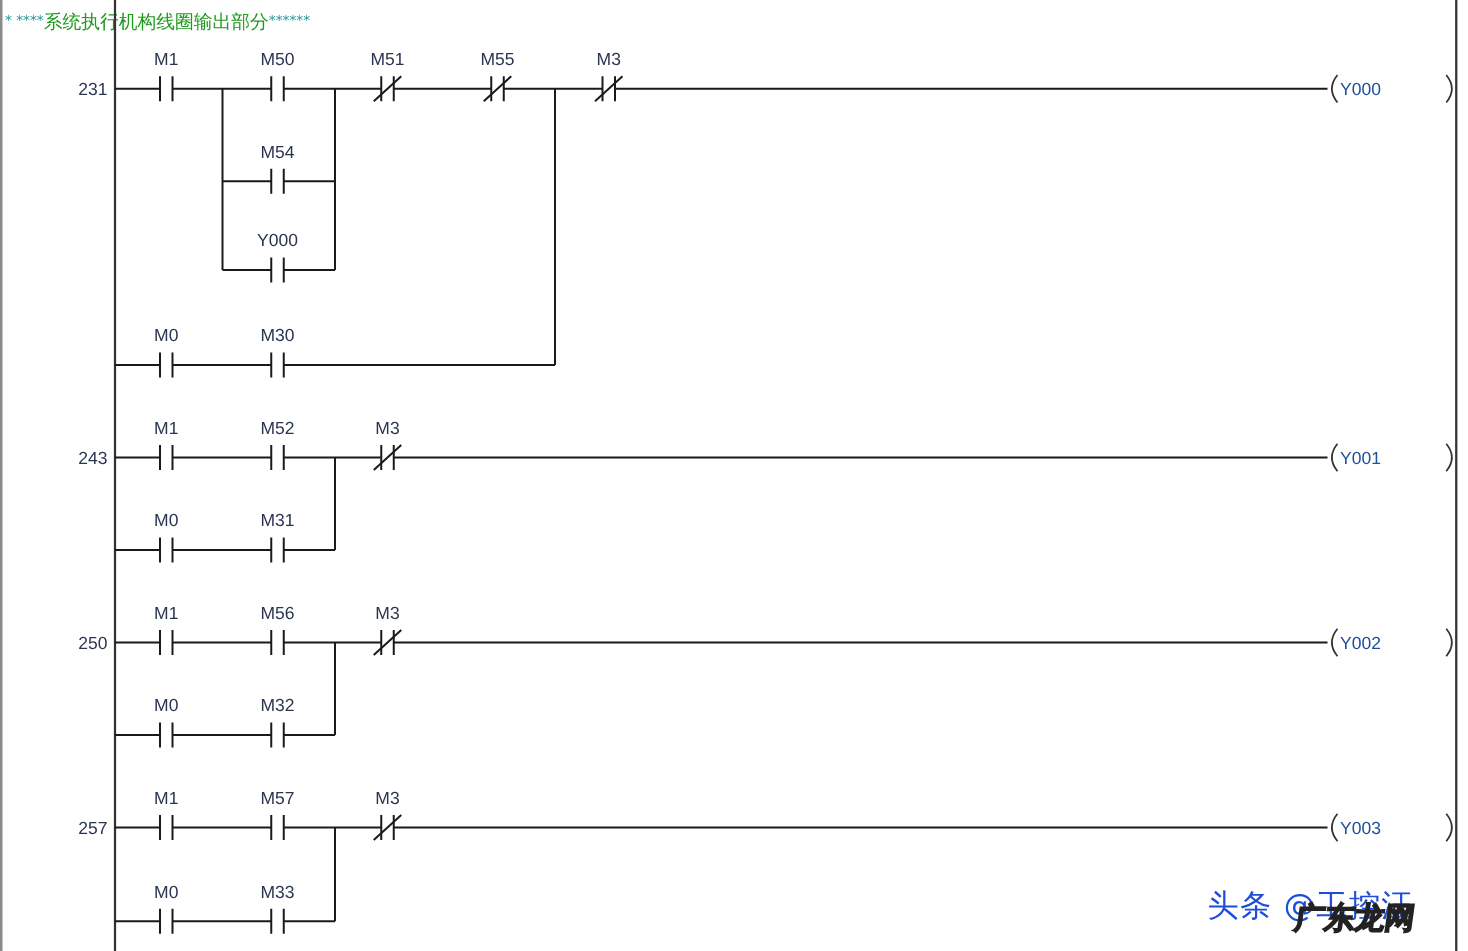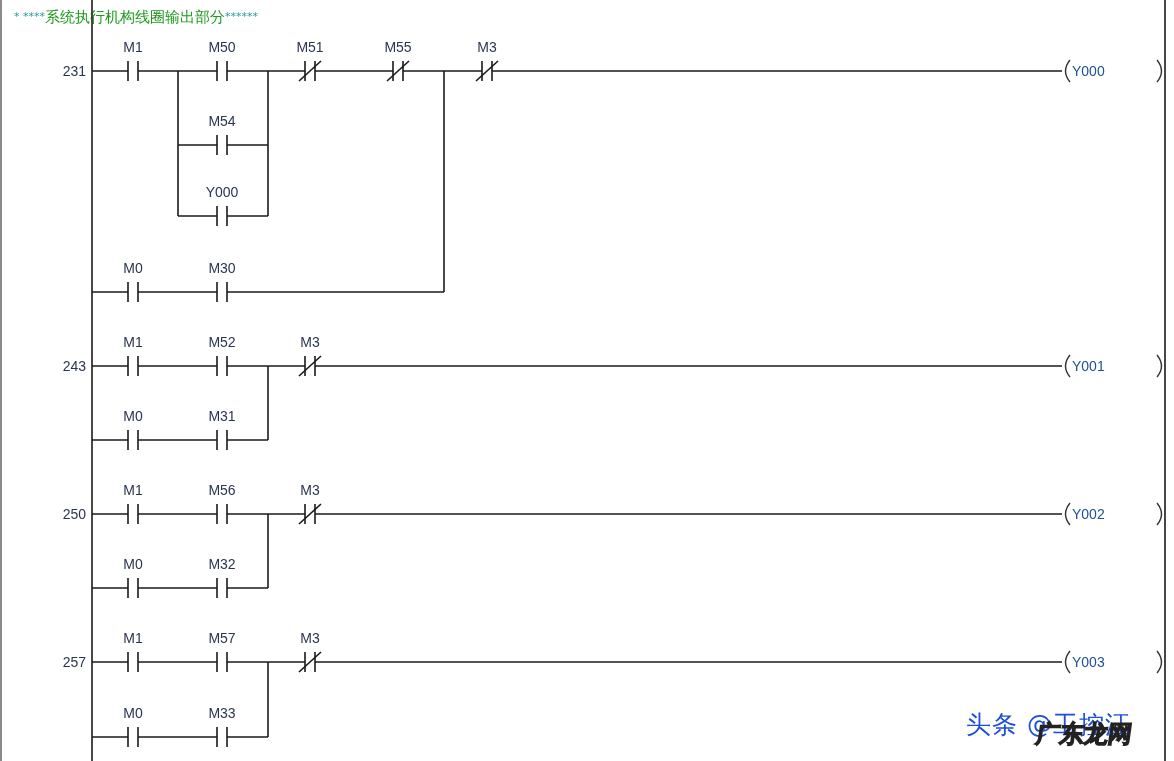--- a/index.html
+++ b/index.html
@@ -7,21 +7,21 @@
          font-family:"Liberation Sans", "DejaVu Sans", sans-serif; }
   #ladder { position:absolute; left:0; top:0; width:1174px; height:761px; }
   .wire { stroke:#1a1a1a; stroke-width:1.6; fill:none; }
   .rail { stroke:#333333; stroke-width:1.8; }
   .edge { stroke:#8a8a8a; stroke-width:2; }
   .contact { stroke:#1a1a1a; stroke-width:1.6; fill:none; }
   .lbl { font-family:"Liberation Sans", sans-serif; font-size:14px; fill:#2a3550; text-anchor:middle; }
   .stepno { font-family:"Liberation Sans", sans-serif; font-size:14px; fill:#2a3550; text-anchor:end; }
   .coiltxt { font-family:"Liberation Sans", sans-serif; font-size:14px; fill:#1d4f9a; }
   .paren { stroke:#333; stroke-width:1.4; fill:none; }
-  .comment { position:absolute; left:14px; top:8px; color:#1f9a1f; font-size:15px;
+  .comment { position:absolute; left:4px; top:8px; color:#1f9a1f; font-size:15px;
              font-family:"DejaVu Sans", sans-serif; white-space:nowrap; }
   .comment .star { color:#2a9a9a; font-size:11px; letter-spacing:0; vertical-align:2px; }
   .wm { position:absolute; left:966px; top:708px; font-size:25px; color:#1d4ed8;
         font-family:"DejaVu Sans", sans-serif; white-space:nowrap; letter-spacing:1px; }
   .wm2 { position:absolute; left:1036px; top:718px; font-size:24px; color:#fff;
          font-family:"DejaVu Sans", sans-serif; white-space:nowrap; font-weight:bold;
          -webkit-text-stroke:1.2px #222; transform:skewX(-8deg); }
 </style>
 </head>
 <body>

